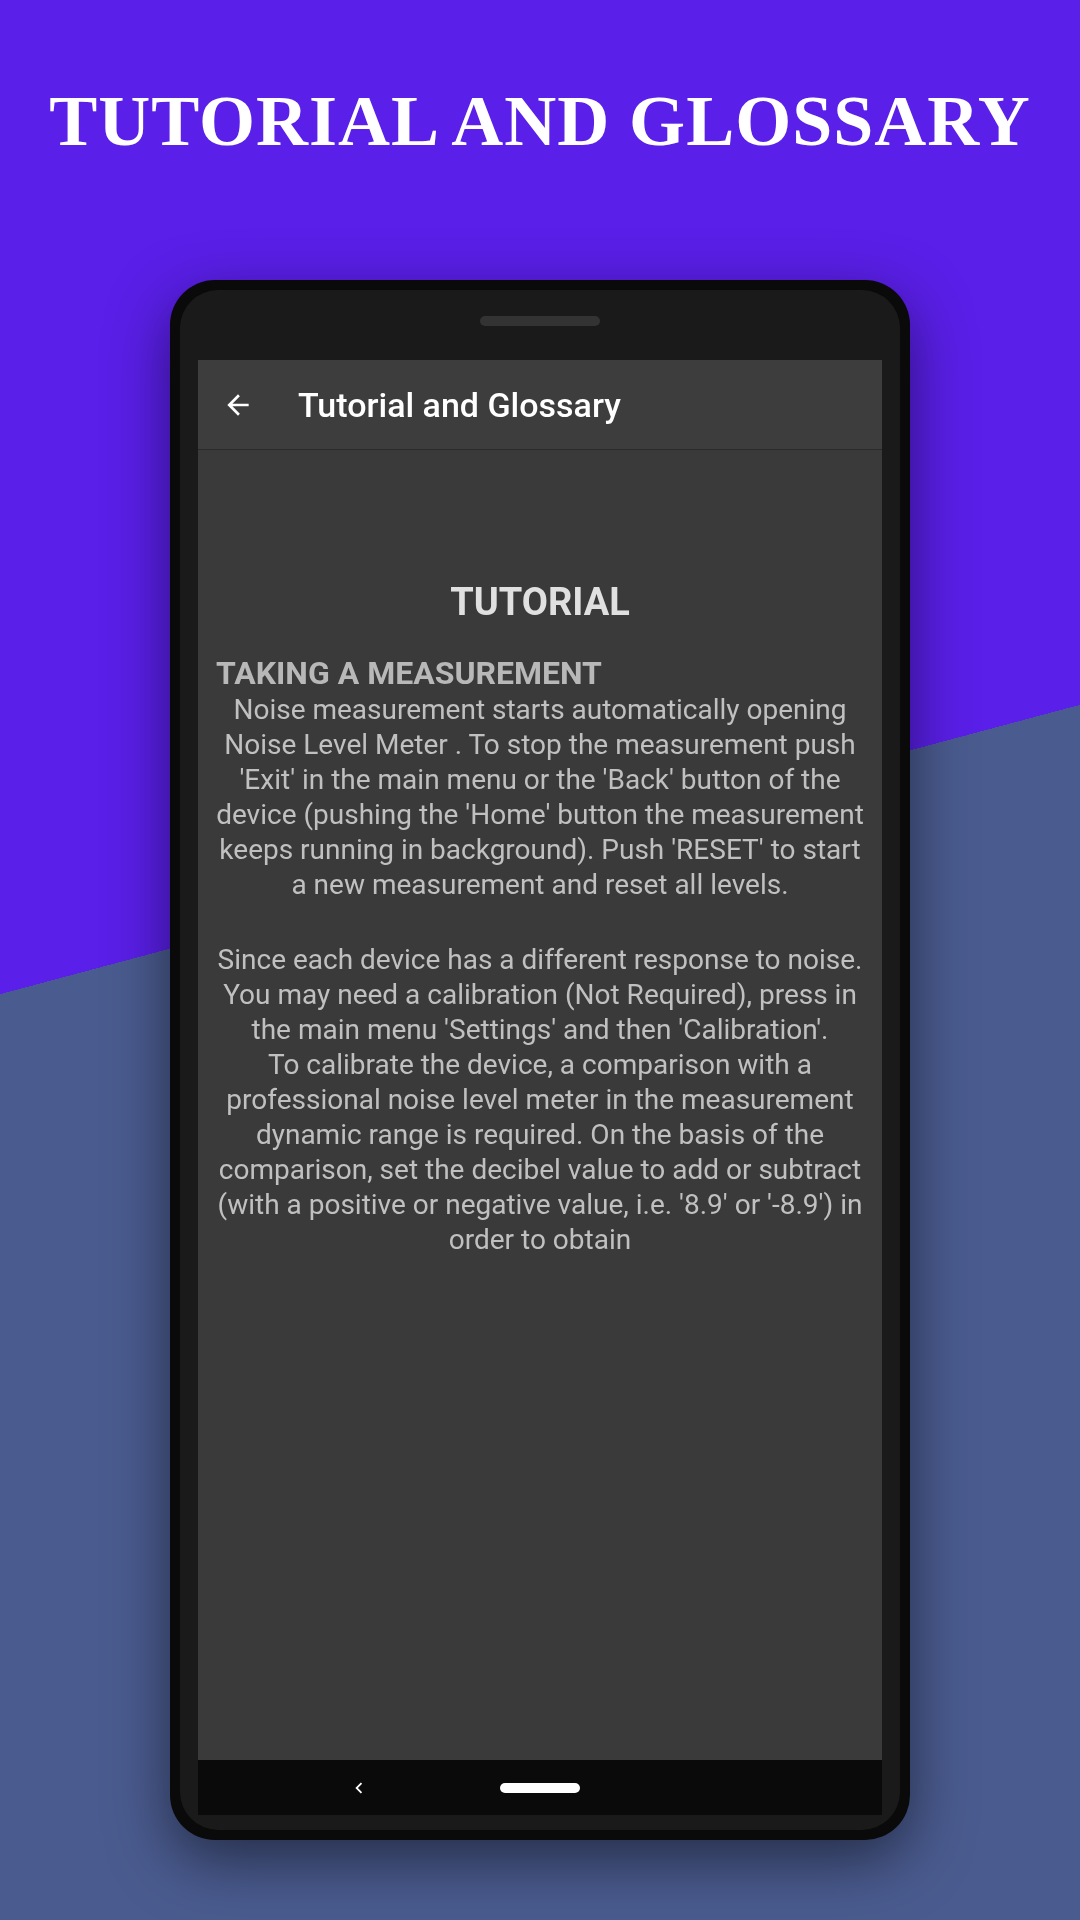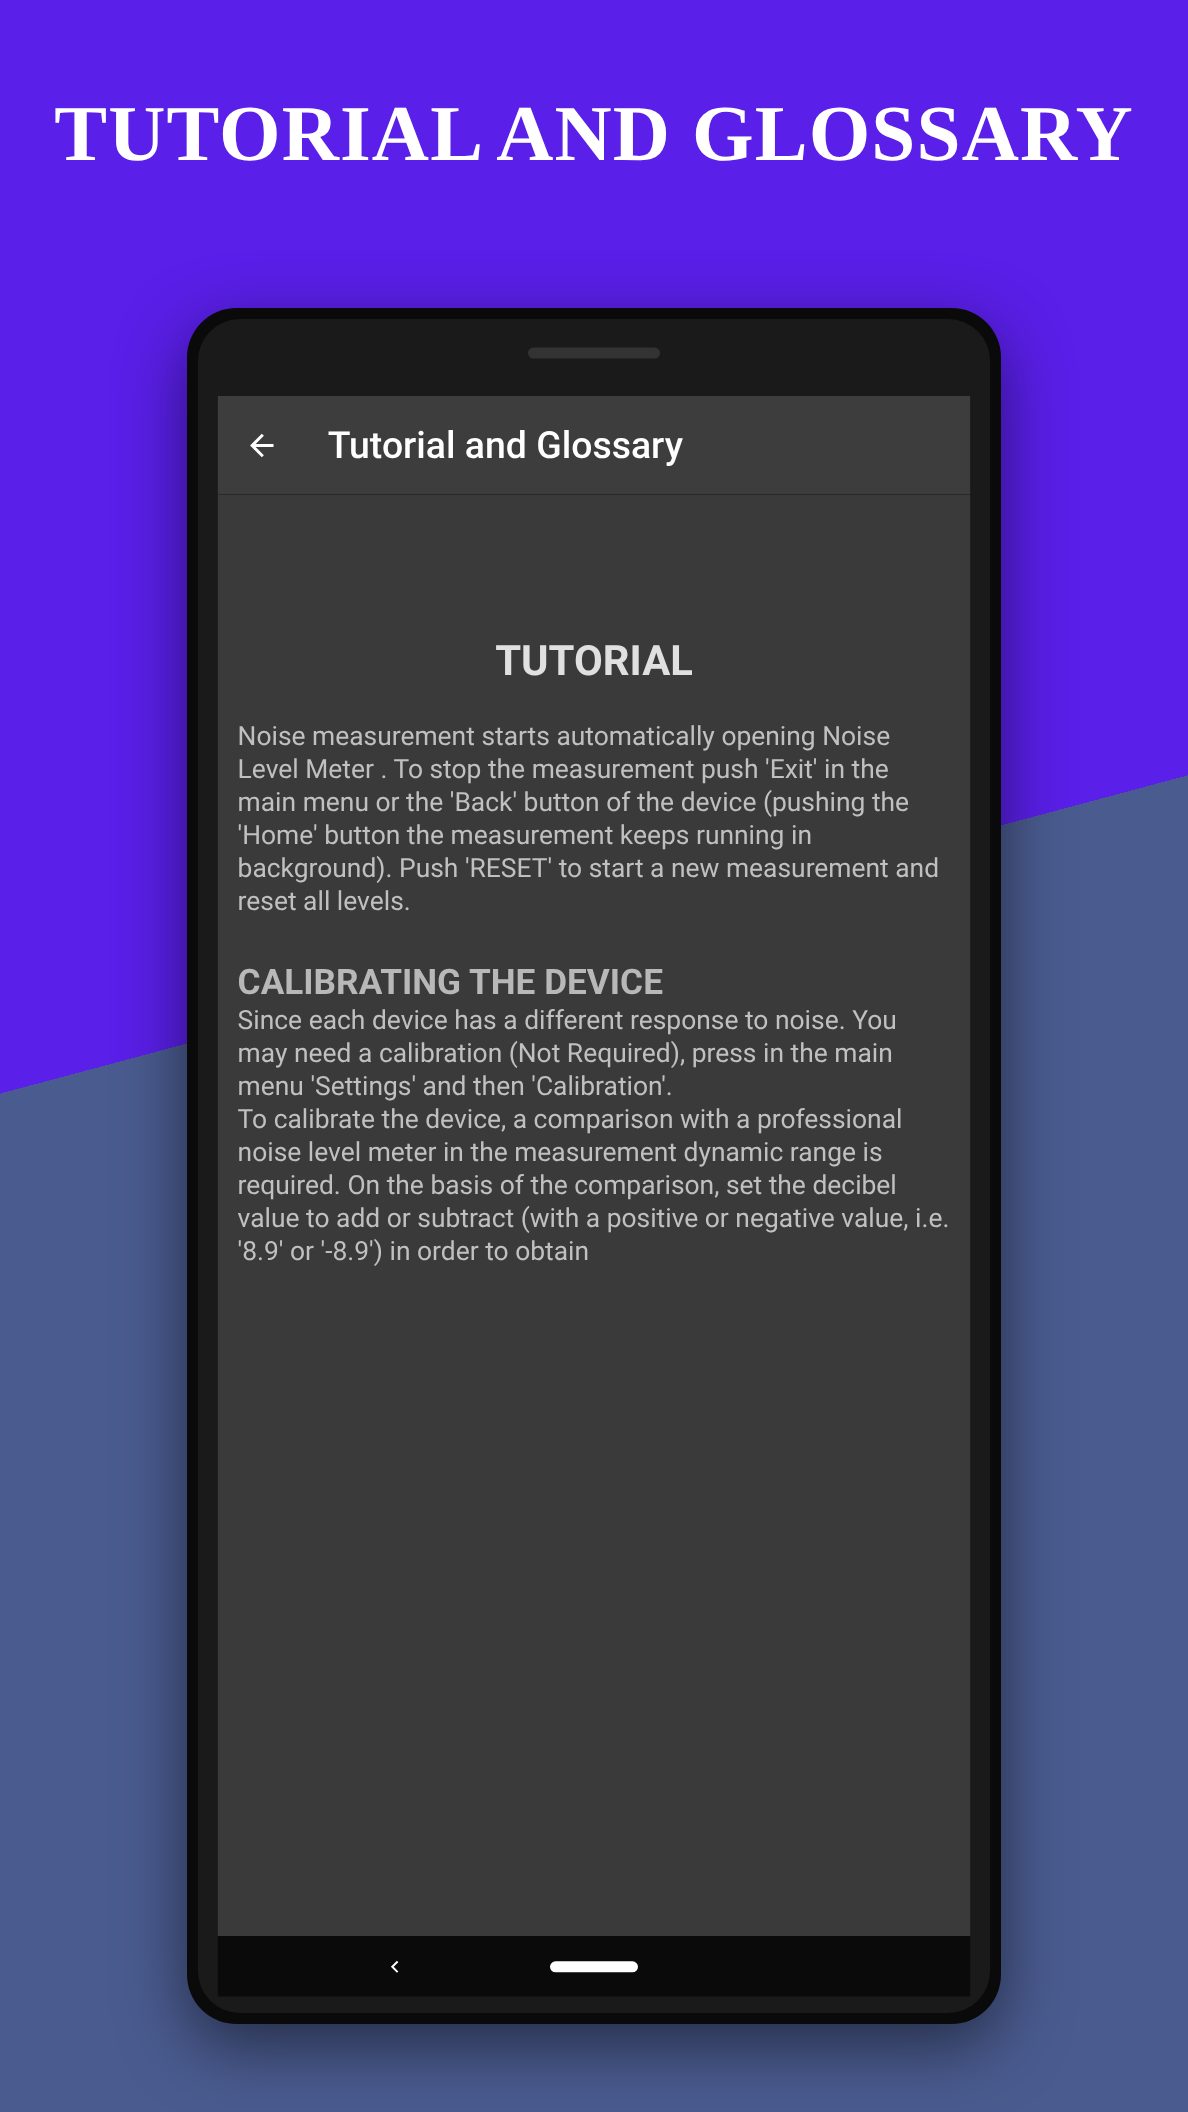--- a/index.html
+++ b/index.html
@@ -131,23 +131,24 @@
     
     .subsection-title {
       color: #b8b8b8;
       font-size: 32px;
       font-weight: bold;
       margin-top: 10px;
     }
     
     .body-text {
       color: #c0c0c0;
-      font-size: 24px;
+      font-size: 28px;
       line-height: 1.25;
       margin-bottom: 40px;
+      text-align: center;
     }
     
     .nav-bar {
       position: absolute;
       bottom: 15px;
       left: 18px;
       right: 18px;
       height: 55px;
       background: #0a0a0a;
       display: flex;
@@ -199,23 +200,23 @@
           <svg viewBox="0 0 24 24">
             <path d="M20 11H7.83l5.59-5.59L12 4l-8 8 8 8 1.41-1.41L7.83 13H20v-2z"></path>
           </svg>
         </div>
         <div class="app-bar-title">Tutorial and Glossary</div>
       </div>
 
       <div class="content">
         <div class="section-title">TUTORIAL</div>
 
+        <div class="subsection-title">TAKING A MEASUREMENT</div>
         <div class="body-text"> Noise measurement starts automatically opening Noise Level Meter . To stop the measurement push 'Exit' in the main menu or the 'Back' button of the device (pushing the 'Home' button the measurement keeps running in background). Push 'RESET' to start a new measurement and reset all levels.</div>
 
-        <div class="subsection-title">CALIBRATING THE DEVICE</div>
         <div class="body-text" style="white-space: pre-line;"> Since each device has a different response to noise. You may need a calibration (Not Required), press in the main menu 'Settings' and then 'Calibration'.
  To calibrate the device, a comparison with a professional noise level meter in the measurement dynamic range is required. On the basis of the comparison, set the decibel value to add or subtract (with a positive or negative value, i.e. '8.9' or '-8.9') in order to obtain</div>
       </div>
 
     </div>
 
     <div class="nav-bar">
       <div class="nav-back">
         <svg viewBox="0 0 24 24">
           <path d="M15.41 7.41L14 6l-6 6 6 6 1.41-1.41L10.83 12z"></path>

